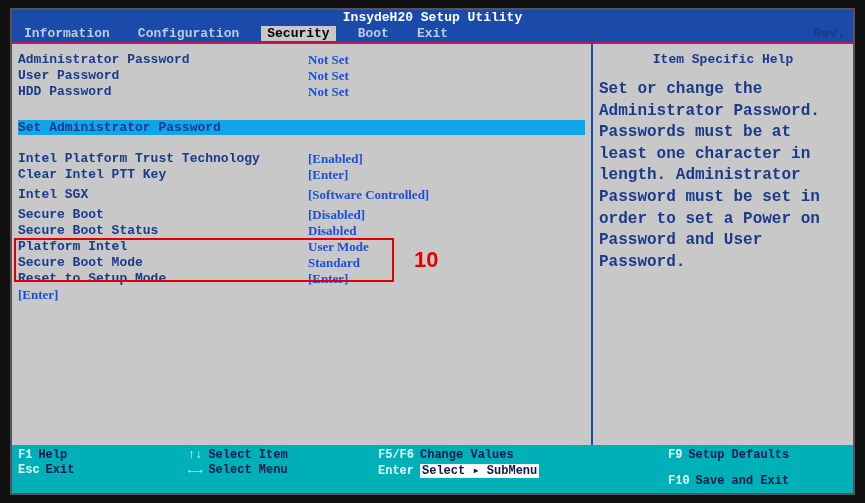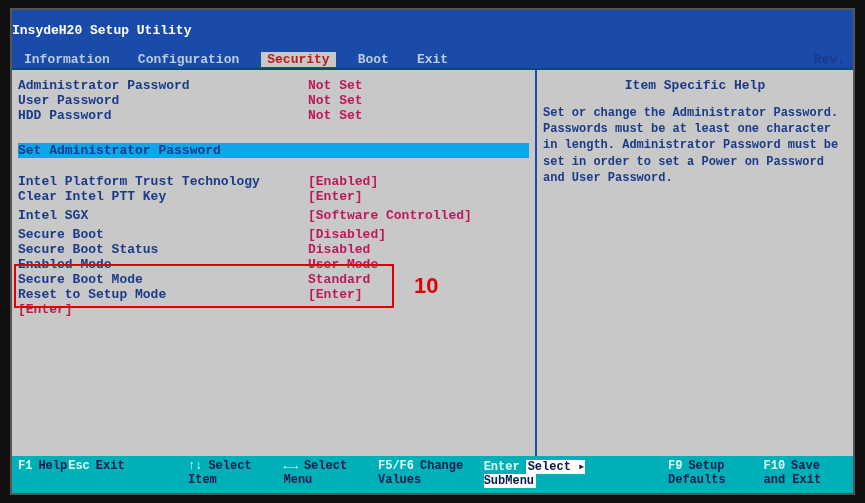--- a/index.html
+++ b/index.html
@@ -17,68 +17,68 @@
     position: absolute;
     top: 8px; left: 10px; right: 10px; bottom: 8px;
     background: #c8c8c8;
     border: 2px solid #555;
     display: flex;
     flex-direction: column;
   }
   .titlebar {
     background: #1a4aaa;
     color: #fff;
-    text-align: left;
-    padding: 13px 0;
+    text-align: center;
+    padding: 0 0;
     font-size: 13px;
   }
   .menubar {
     background: #1a4aaa;
     color: #bcd;
     display: flex;
     gap: 16px;
     padding: 1px 6px;
     font-size: 13px;
     position: relative;
   }
   .menubar .tab { padding: 0 6px; }
-  .menubar .tab.active { background: #c8c8c8; color: #b91c1c; }
+  .menubar .tab.active { background: #c8c8c8; color: #000000; }
   .rev {
     position: absolute;
     right: 8px;
     color: #1a3a8a;
   }
   .workarea {
     flex: 1;
     display: flex;
-    border-top: 2px solid #0c4a6e;
+    border-top: 2px solid #be185d;
     min-height: 0;
   }
   .leftpane {
     flex: 1;
     position: relative;
     padding: 8px 6px;
     color: #1a3a8a;
     overflow: hidden;
     border-right: 2px solid #1a4aaa;
   }
   .rightpane {
-    width: 316px;
+    width: 260px;
     padding: 8px 6px;
     color: #1a3a8a;
   }
   .help-title {
     text-align: center;
     color: #1a3a8a;
     margin-bottom: 12px;
   }
-  .help-body { font-size: 12px; line-height: 1.35; }
+  .help-body { font-size: 16px; line-height: 1.35; }
   .row { display: flex; }
   .row .label { width: 290px; }
-  .row .value { color: #be185d; }
+  .row .value { color: #1d4ed8; font-family: Liberation Serif, serif; }
   .row.selected { background: #0ea5e9; color: #1a3a8a; margin-top: 8px; }
   .row.selected .label { color: #1a3a8a; }
   .section-gap { height: 12px; }
   .mini-gap { height: 4px; }
   .bracket { color: #1a3a8a; }
   .annot-box {
     position: absolute;
     border: 2px solid #e00000;
     left: 2px;
     top: 194px;
@@ -96,21 +96,21 @@
     pointer-events: none;
     font-family: Arial, sans-serif;
   }
   .footer {
     background: #00b0b8;
     color: #0a1a4a;
     padding: 3px 6px 5px 6px;
     font-size: 12px;
     display: flex;
   }
-  .footer .col { display: flex; flex-direction: row; gap: 1px; }
+  .footer .col { display: flex; flex-direction: column; gap: 1px; }
   .footer .c1 { width: 170px; }
   .footer .c2 { width: 190px; }
   .footer .c3 { width: 230px; }
   .footer .c4 { flex: 1; text-align: left; padding-left: 60px; gap: 12px; }
   .footer .fkey { color: #dff; margin-right: 6px; }
   .footer .hl { background: #fff; color: #0a1a4a; padding: 0 2px; }
 </style>
 </head>
 <body>
 
@@ -175,21 +175,21 @@
 
       <div class="row">
         <span class="label">Secure Boot</span>
         <span class="value bracket">[Disabled]</span>
       </div>
       <div class="row">
         <span class="label">Secure Boot Status</span>
         <span class="value">Disabled</span>
       </div>
       <div class="row">
-        <span class="label">Enabled Mode</span>
+        <span class="label">Platform Intel</span>
         <span class="value">User Mode</span>
       </div>
       <div class="row">
         <span class="label">Secure Boot Mode</span>
         <span class="value">Standard</span>
       </div>
       <div class="row">
         <span class="label">Reset to Setup Mode</span>
         <span class="value bracket">[Enter]</span>
       </div>

